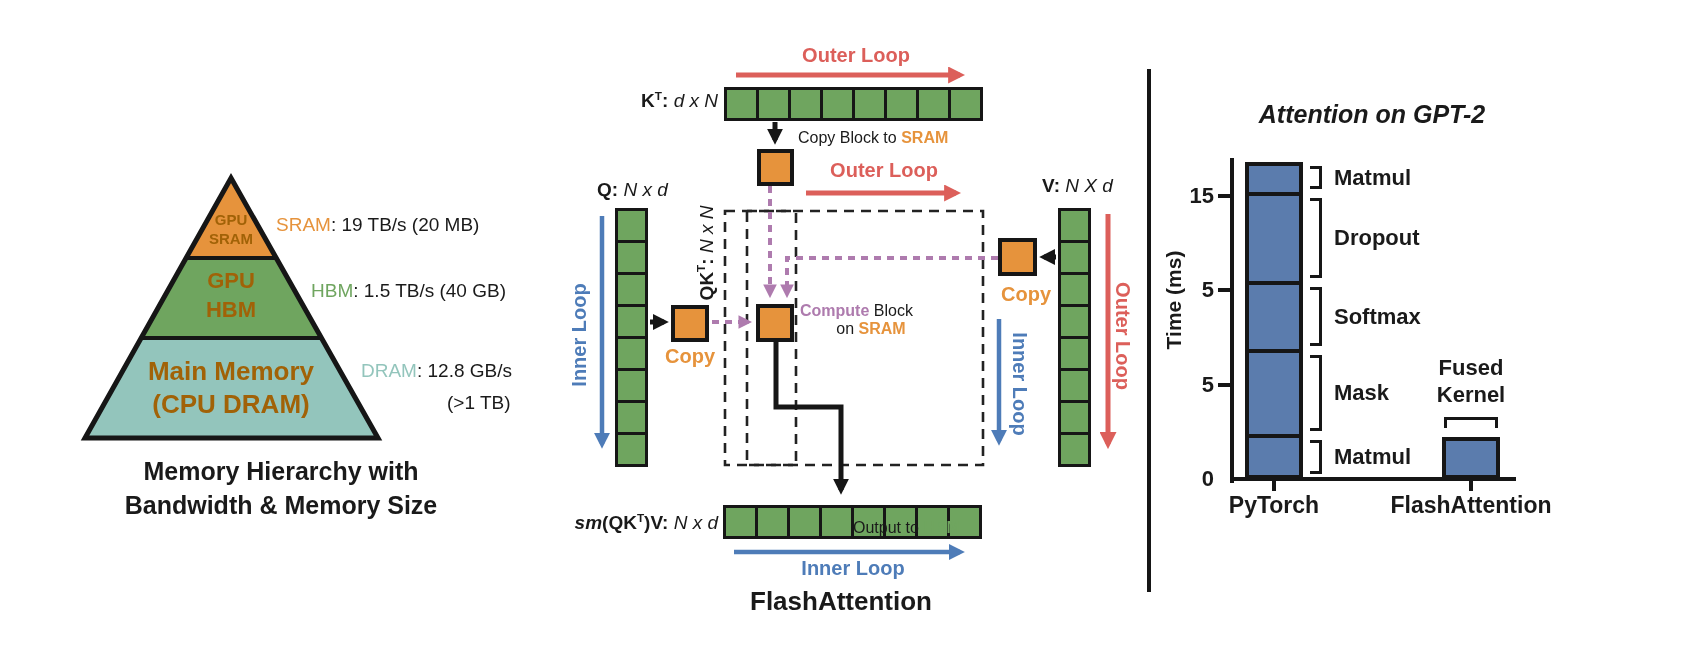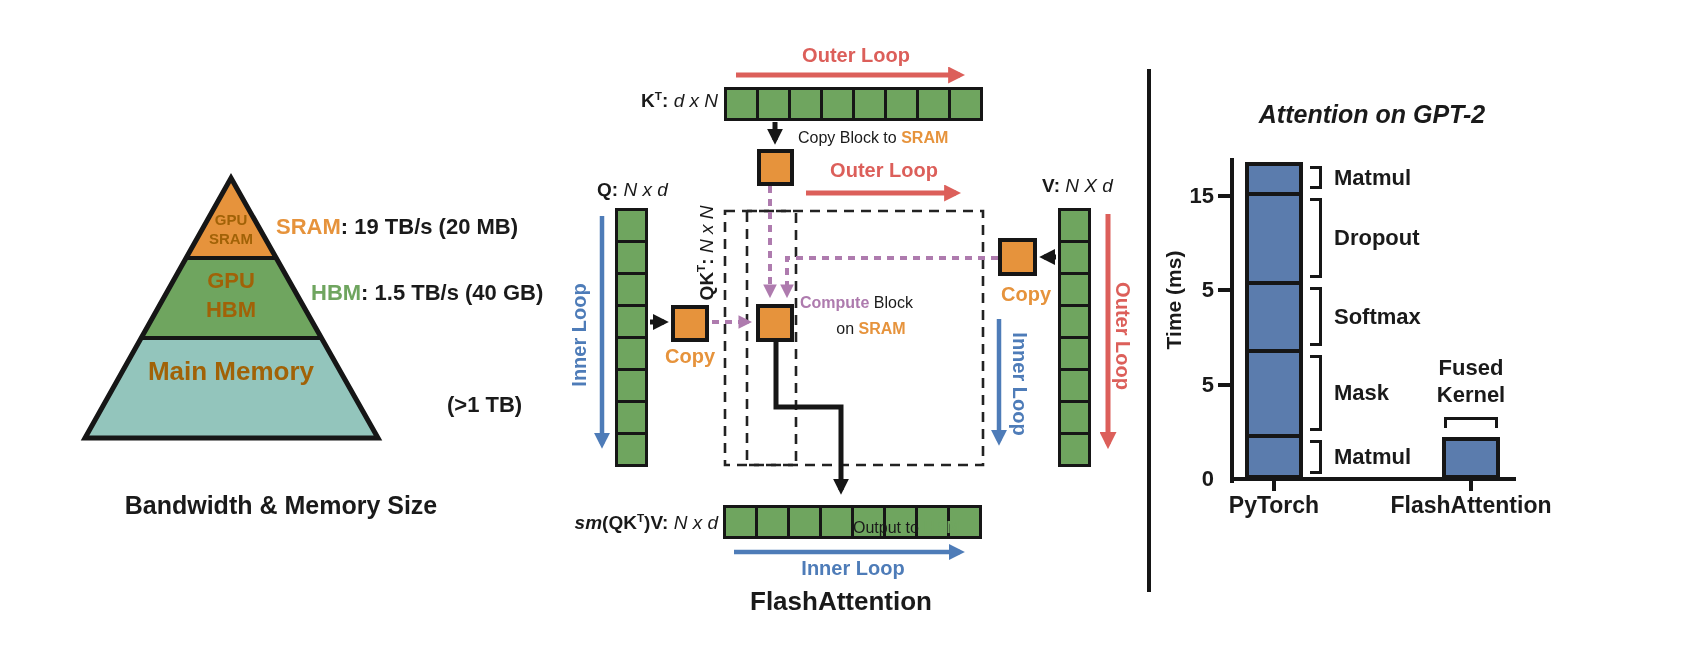--- a/index.html
+++ b/index.html
@@ -24,21 +24,21 @@
   .red{color:var(--red);} .blue{color:var(--blue);} .orange{color:var(--orange);}
   .purple{color:var(--purple);} .greent{color:var(--green);} .teal{color:var(--teal);}
   .rot-ccw{transform:translate(-50%,-50%) rotate(-90deg);}
   .rot-cw{transform:translate(-50%,-50%) rotate(90deg);}
   .cx{transform:translateX(-50%);}
   .mat-label{position:absolute;font-size:19px;white-space:nowrap;}
   .dlabel{position:absolute;font-size:16px;font-weight:700;white-space:nowrap;}
   .fa-title{position:absolute;font-weight:700;font-size:26px;white-space:nowrap;}
   
   .tier-text{position:absolute;color:#a16207;font-weight:700;text-align:center;transform:translateX(-50%);}
-  .annot{position:absolute;font-weight:700;font-size:22px;white-space:nowrap;}
+  .annot{position:absolute;font-weight:400;font-size:19px;white-space:nowrap;}
   .caption{position:absolute;font-weight:700;font-size:25px;white-space:nowrap;transform:translateX(-50%);}
   
   .axline{position:absolute;background:#161616;}
   .bar{position:absolute;background:var(--bar-blue);border:4px solid #161616;}
   .bracket-right{position:absolute;border:3px solid #161616;border-left:none;}
   .bracket-top{position:absolute;border:3px solid #161616;border-bottom:none;}
   .seg-label{position:absolute;font-weight:700;font-size:22px;white-space:nowrap;}
   .ytick-label{position:absolute;font-weight:700;font-size:22px;text-align:right;}
   .xcat-label{position:absolute;font-weight:700;font-size:23px;white-space:nowrap;}
   .chart-title{position:absolute;font-weight:700;font-size:25px;text-align:center;white-space:nowrap;}
@@ -99,32 +99,37 @@
   <div class="tier-text" style="left:231px;top:210px;font-size:15px;line-height:19px;">
     <div>GPU</div>
     <div>SRAM</div>
   </div>
   <div class="tier-text" style="left:231px;top:266px;font-size:22px;line-height:29px;">
     <div>GPU</div>
     <div>HBM</div>
   </div>
   <div class="tier-text" style="left:231px;top:355px;font-size:26px;line-height:33px;">
     <div>Main Memory</div>
+    <div>(CPU DRAM)</div>
   </div>
 
   <div class="annot" style="left:276px;top:214px;">
     <span class="orange">SRAM</span><span>: 19 TB/s (20 MB)</span>
   </div>
   <div class="annot" style="left:311px;top:280px;">
     <span class="greent">HBM</span><span>: 1.5 TB/s (40 GB)</span>
   </div>
+  <div class="annot" style="left:361px;top:360px;">
+    <span class="teal">DRAM</span><span>: 12.8 GB/s</span>
+  </div>
   <div class="annot" style="left:447px;top:392px;">
     <span>(&gt;1 TB)</span>
   </div>
 
+  <div class="caption" style="left:281px;top:457px;">Memory Hierarchy with</div>
   <div class="caption" style="left:281px;top:491px;">Bandwidth &amp; Memory Size</div>
 
   <div class="row-cells" style="left:724px;top:87px;">
       <div class="cell"></div>
       <div class="cell"></div>
       <div class="cell"></div>
       <div class="cell"></div>
       <div class="cell"></div>
       <div class="cell"></div>
       <div class="cell"></div>
@@ -187,21 +192,21 @@
   </div>
   <div class="mat-label" style="left:555px;top:511px;width:163px;text-align:right;">
     <span class="i b" style="font-weight:700;">sm</span><span class="b">(QK</span><sup>T</sup><span class="b">)V</span><span class="b">: </span><span class="i">N x d</span>
   </div>
 
   <div class="dlabel" style="left:798px;top:129px;font-weight:400;">
     <span>Copy Block to </span><span class="orange b">SRAM</span>
   </div>
   <div class="dlabel orange" style="left:690px;top:345px;transform:translateX(-50%);font-size:20px;">Copy</div>
   <div class="dlabel orange" style="left:1026px;top:283px;transform:translateX(-50%);font-size:20px;">Copy</div>
-  <div class="dlabel" style="left:800px;top:294px;font-weight:400;">
+  <div class="dlabel" style="left:800px;top:302px;font-weight:400;">
     <span class="purple b">Compute</span><span> Block</span>
   </div>
   <div class="dlabel" style="left:871px;top:320px;transform:translateX(-50%);font-weight:400;">
     <span>on </span><span class="orange b">SRAM</span>
   </div>
   <div class="dlabel" style="left:853px;top:477px;font-weight:400;margin-top:42px;">
     <span>Output to </span><span class="greent b">HBM</span>
   </div>
 
   <div class="fa-title cx" style="left:841px;top:586px;">FlashAttention</div>

